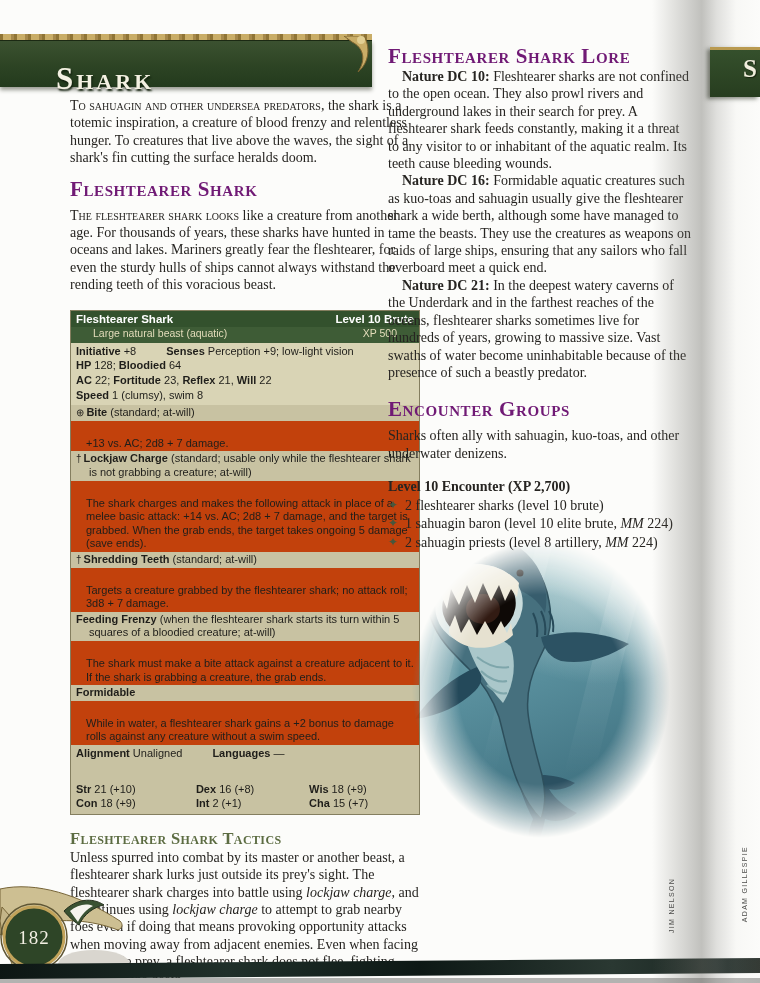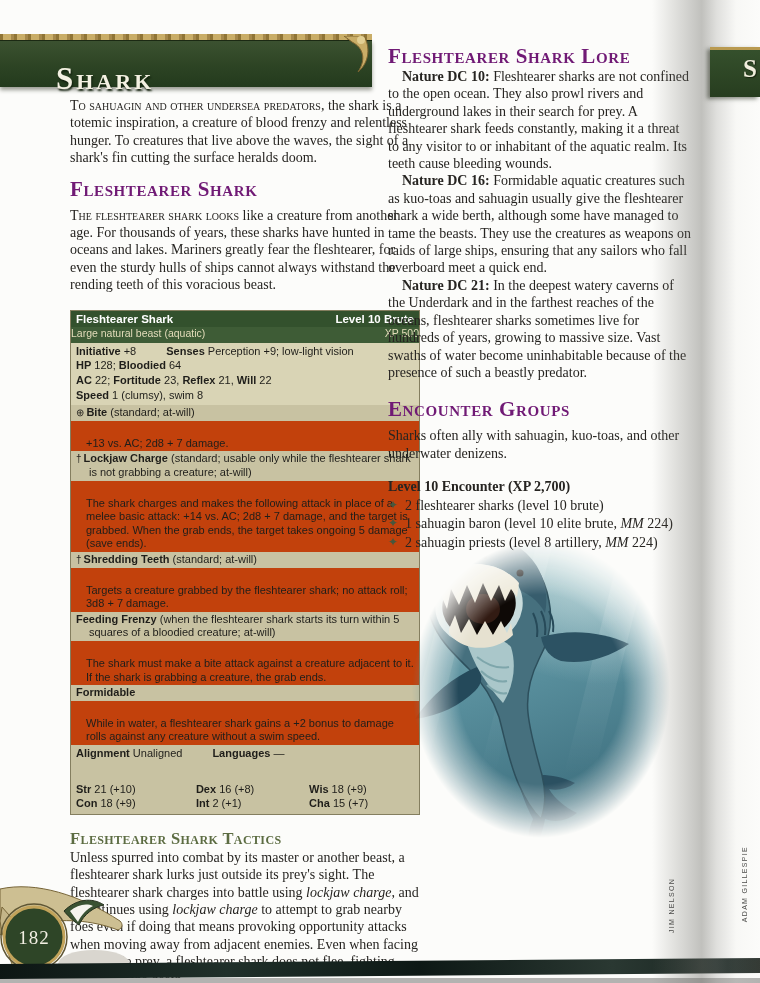--- a/index.html
+++ b/index.html
@@ -29,21 +29,21 @@
   .b{font-weight:bold}.i{font-style:italic}.sc{font-variant:small-caps}
   .gap{margin-left:30px}
   .lore-p{text-indent:14px;}
 
   
   .statblock{margin-top:16px;font-family:"Liberation Sans",sans-serif;font-size:11px;
              line-height:13.6px;color:#1f1e1a;border:1px solid #847e5f;}
   .sb-head{background:#33512d;color:#ffffff;display:flex;justify-content:space-between;
            padding:2px 5px 1px;font-weight:bold;font-size:11.5px;}
   .sb-sub{background:#3e5c36;color:#e3dcba;display:flex;justify-content:space-between;
-          padding:0 0 2px;font-size:10.5px;}
+          padding:0 22px 2px;font-size:10.5px;}
   .sb-stats{background:#d9d4b5;padding:2px 0 2px;}
   .stat-line{padding:0 0 1px 5px;}
   .p-name{background:#c8c2a2;padding:1px 4px 1px 18px;text-indent:-13px;}
   .p-icon{margin-right:2px;font-size:10px;}
   .p-desc{background:#c2410c;padding:16px 4px 1px 15px;}
   .sb-bottom{background:#c8c2a2;padding:2px 0 3px;}
   .align-line{padding:0 4px 2px 5px;}
   .ab-grid{display:grid;grid-template-columns:1.08fr 1.02fr .9fr;padding:0 10px 0 5px;row-gap:1px;margin-top:20px;}
 
   

